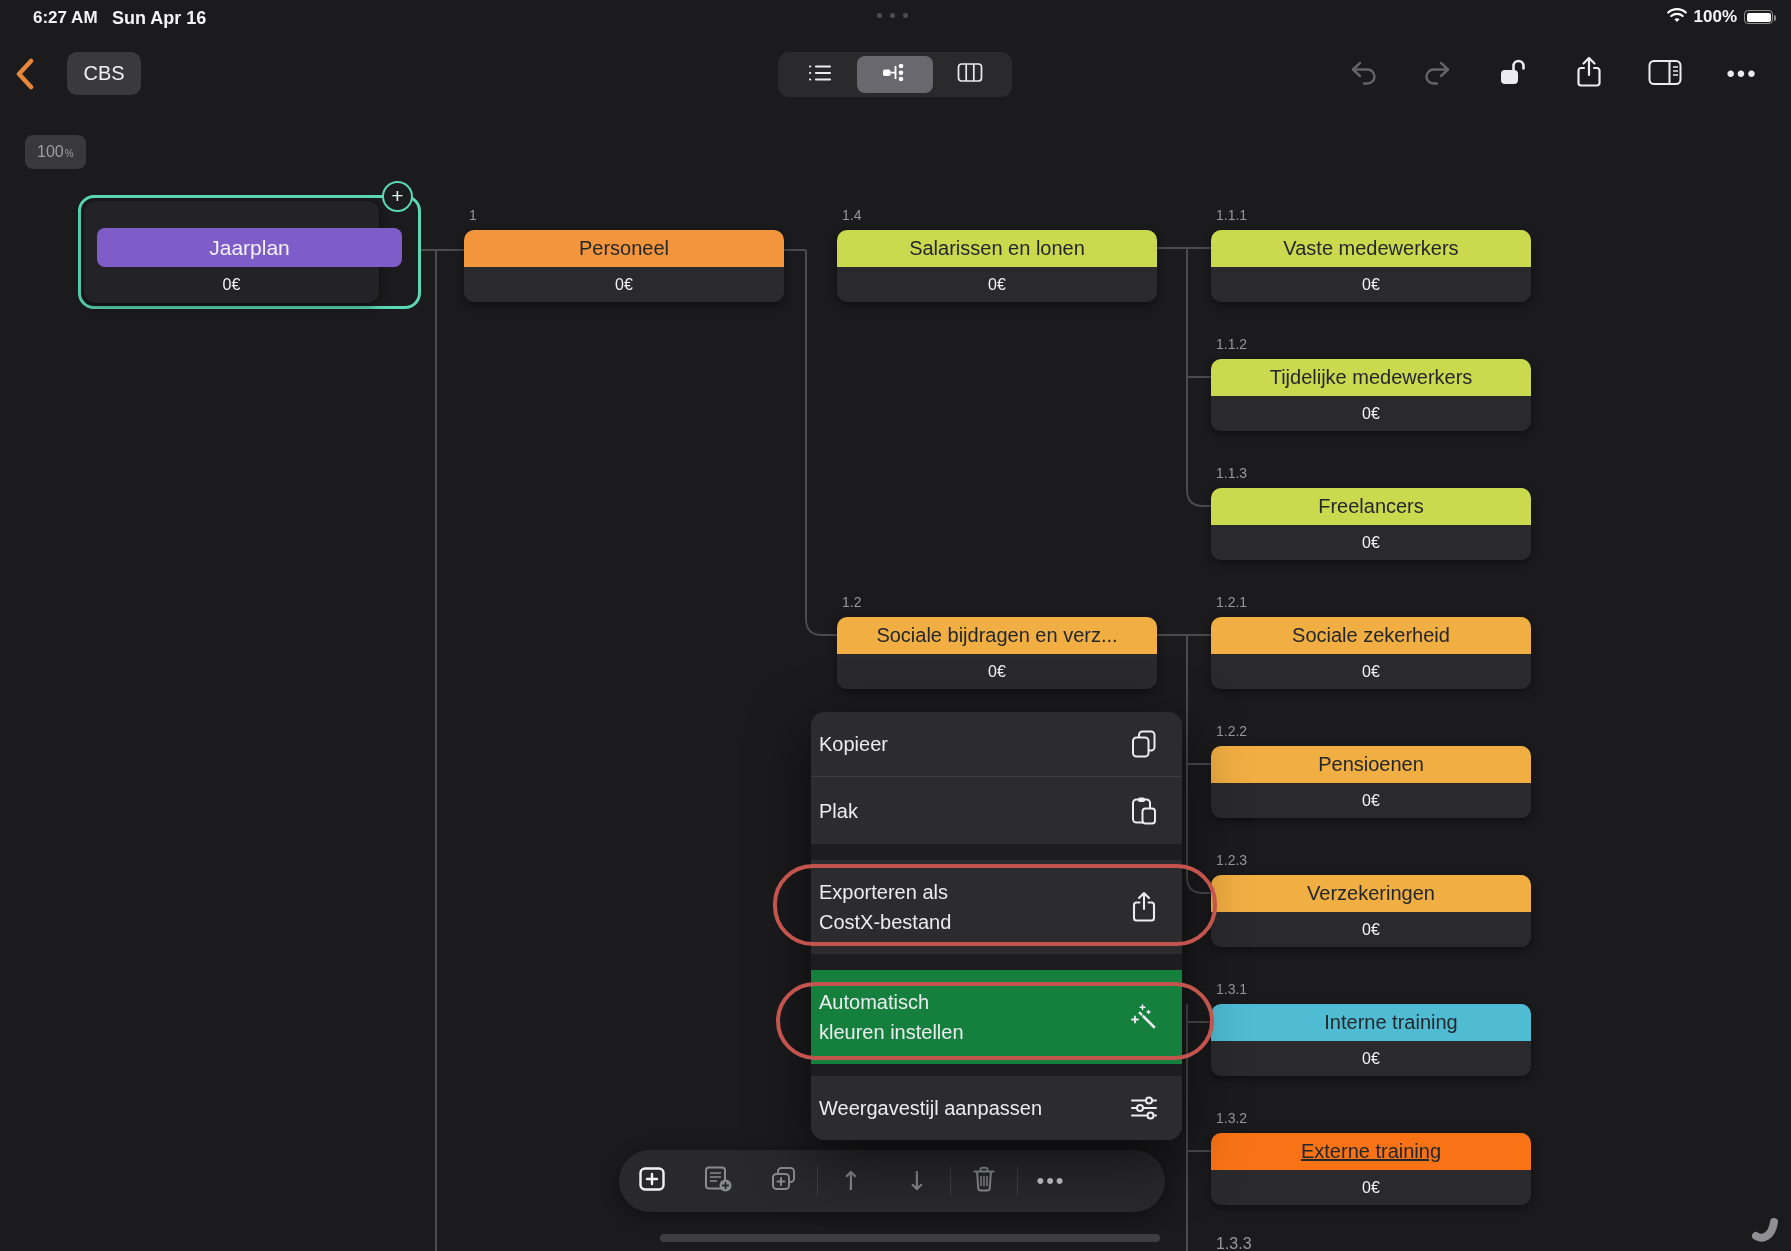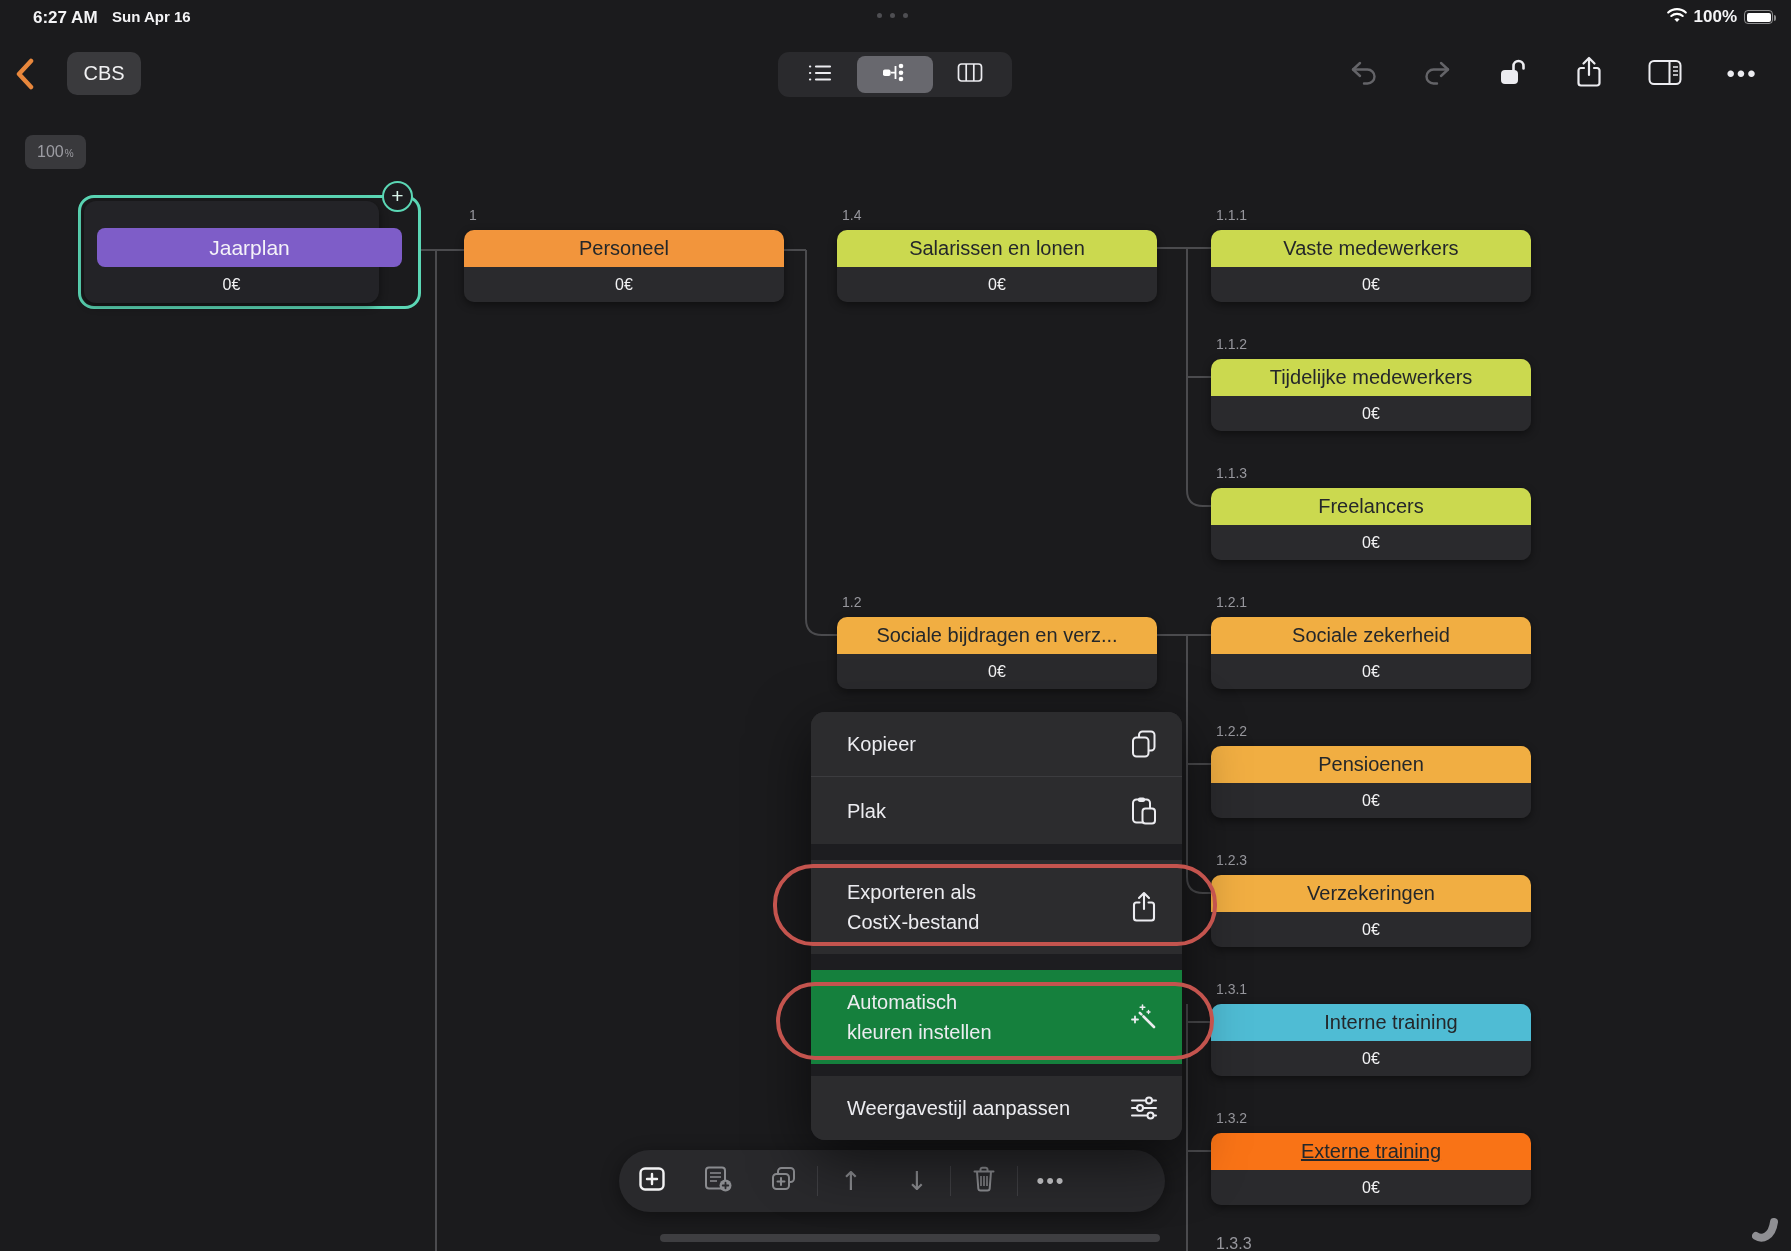--- a/index.html
+++ b/index.html
@@ -5,21 +5,21 @@
   * { margin:0; padding:0; box-sizing:border-box; }
   html,body { background:#000; }
   body { font-family:"Liberation Sans","DejaVu Sans",sans-serif; }
   #app {
     position:relative; width:1791px; height:1251px;
     background:#1b1b1d; overflow:hidden; color:#ececf0;
   }
 
   
   .sb-time { position:absolute; left:33px; top:8px; font-size:17px; font-weight:700; color:#f4f4f6; }
-  .sb-date { position:absolute; left:112px; top:8px; font-size:15px; font-weight:600; color:#f4f4f6; }
+  .sb-date { position:absolute; left:112px; top:8px; font-size:18px; font-weight:600; color:#f4f4f6; }
   .sb-dots { position:absolute; left:877px; top:13px; display:flex; gap:8px; }
   .sb-dots i { width:5px; height:5px; border-radius:50%; background:#4e4e52; }
   .sb-right { position:absolute; right:18px; top:7px; display:flex; align-items:center; gap:7px; }
   .sb-batt-pct { font-size:17px; font-weight:600; color:#f4f4f6; }
   .batt { position:relative; width:29px; height:14px; border:1px solid rgba(255,255,255,.5); border-radius:4px; padding:1.5px; }
   .batt i { display:block; width:100%; height:100%; background:#fff; border-radius:2px; }
   .batt:after { content:""; position:absolute; right:-4px; top:4px; width:2.5px; height:6px; background:rgba(255,255,255,.5); border-radius:0 2px 2px 0; }
 
   
   .back-btn { position:absolute; left:14px; top:58px; width:26px; height:32px; cursor:pointer; }
@@ -63,21 +63,21 @@
                box-shadow:0 3px 9px rgba(0,0,0,.45); z-index:6; }
   .jaar-hdr { position:absolute; left:13px; top:27px; width:305px; height:39px; border-radius:8px; text-align:center;
               line-height:39px; font-size:21px; color:#f4f2f8; }
   .jaar-val { position:absolute; left:0; top:66px; width:100%; text-align:center; line-height:36px; font-size:16px; color:#f2f2f4; }
   .plus-btn { position:absolute; left:382px; top:181px; width:31px; height:31px; border-radius:50%; background:#1c1c1f;
               border:2px solid #5bd7b5; color:#d9f4ea; font-size:21px; font-weight:300; text-align:center; line-height:26px; z-index:7; }
 
   
   .menu { position:absolute; left:811px; top:712px; width:371px; border-radius:14px; overflow:hidden; background:#2c2c2e;
           box-shadow:0 18px 60px rgba(0,0,0,.6); z-index:20; }
-  .m-row { display:flex; align-items:center; padding:0 22px 0 36px; background:#2c2c2e; }
+  .m-row { display:flex; align-items:center; padding:0 22px 0 8px; background:#2c2c2e; }
   .m-label { flex:1; font-size:20px; color:#ececf0; line-height:30px; }
   .m-sep { height:1px; background:#3c3c3f; }
   .m-gap { height:16px; background:#1d1d20; }
   .m-gap.sm { height:12px; }
   .m-tint { background:#15803d; }
   .m-icon { width:32px; display:flex; justify-content:center; }
 
   .annot { position:absolute; border:4px solid #c4544e; border-radius:40px; z-index:30; }
   .annot-1 { left:773px; top:864px; width:444px; height:82px; }
   .annot-2 { left:776px; top:982px; width:438px; height:78px; }

